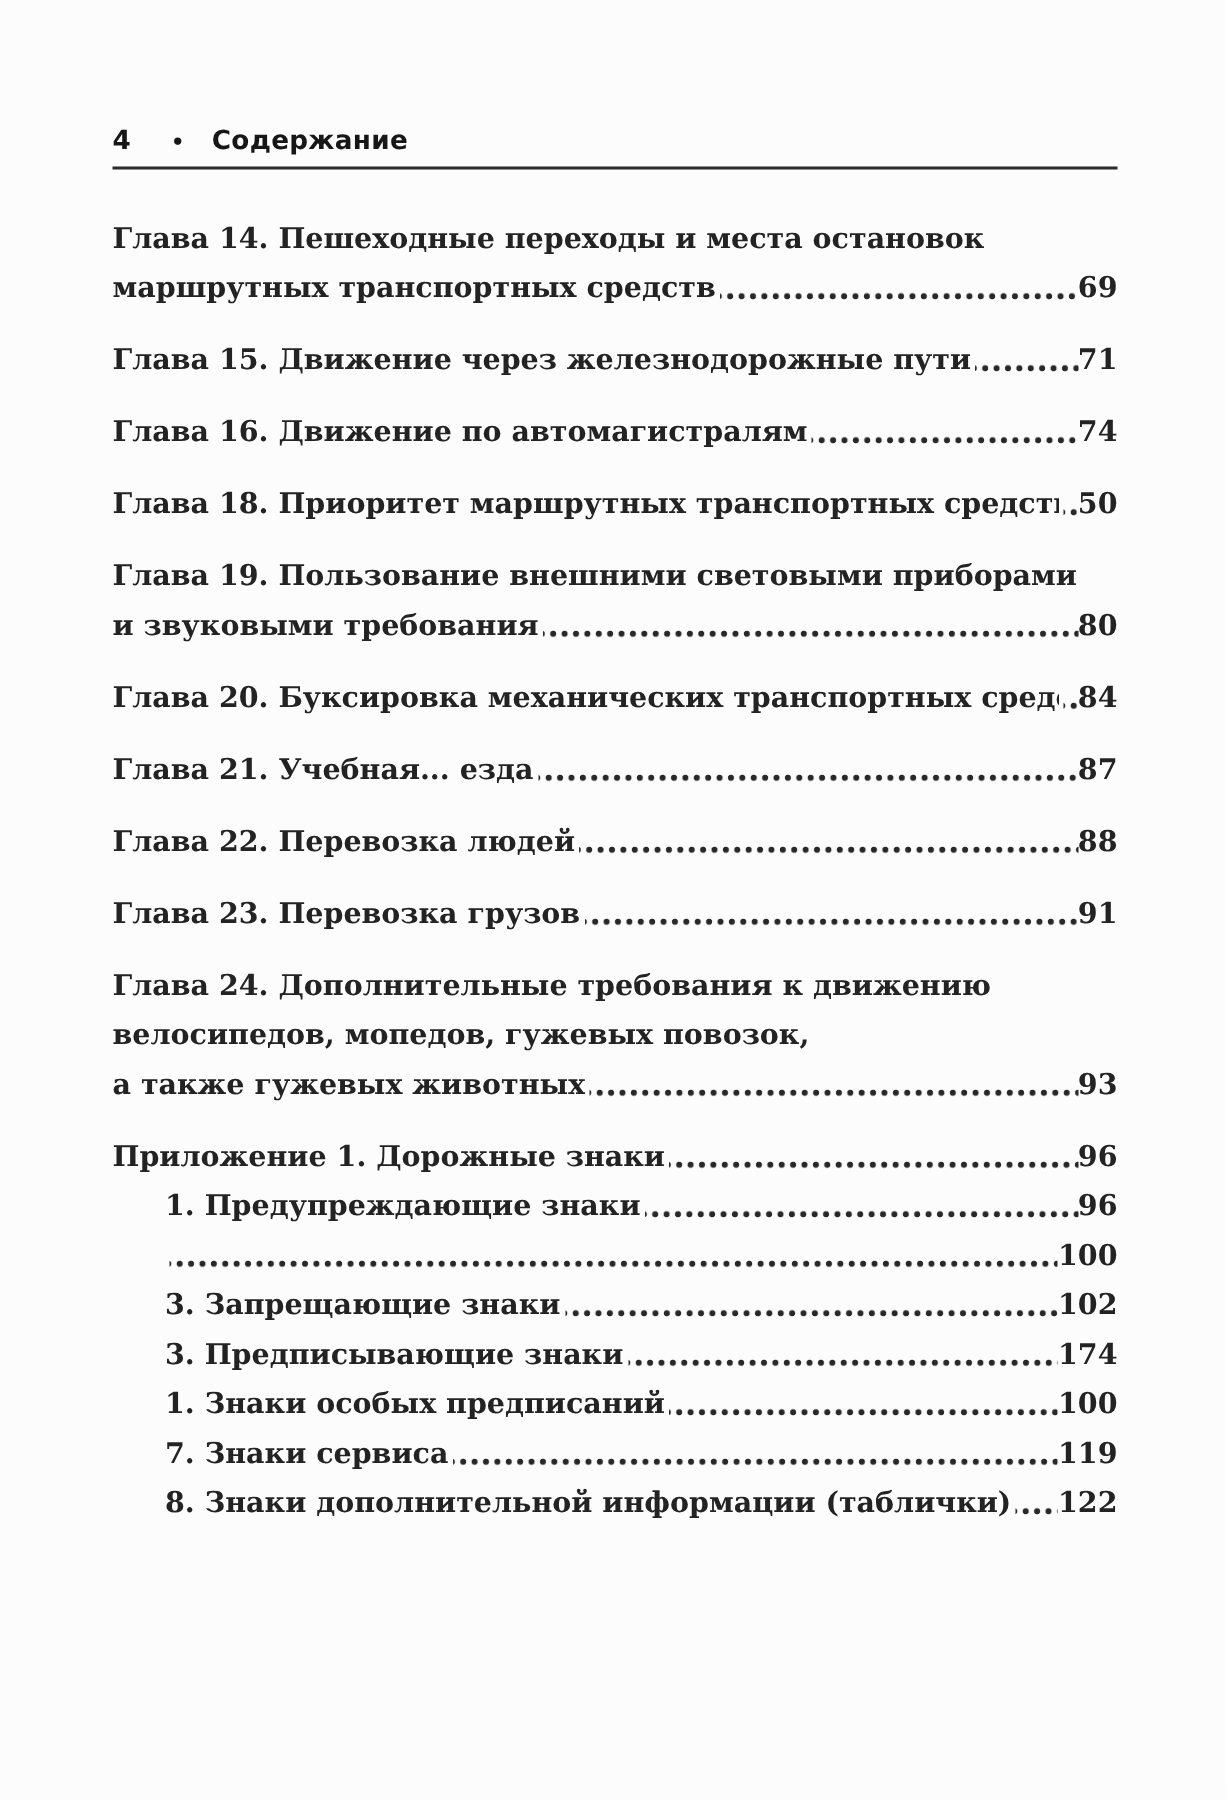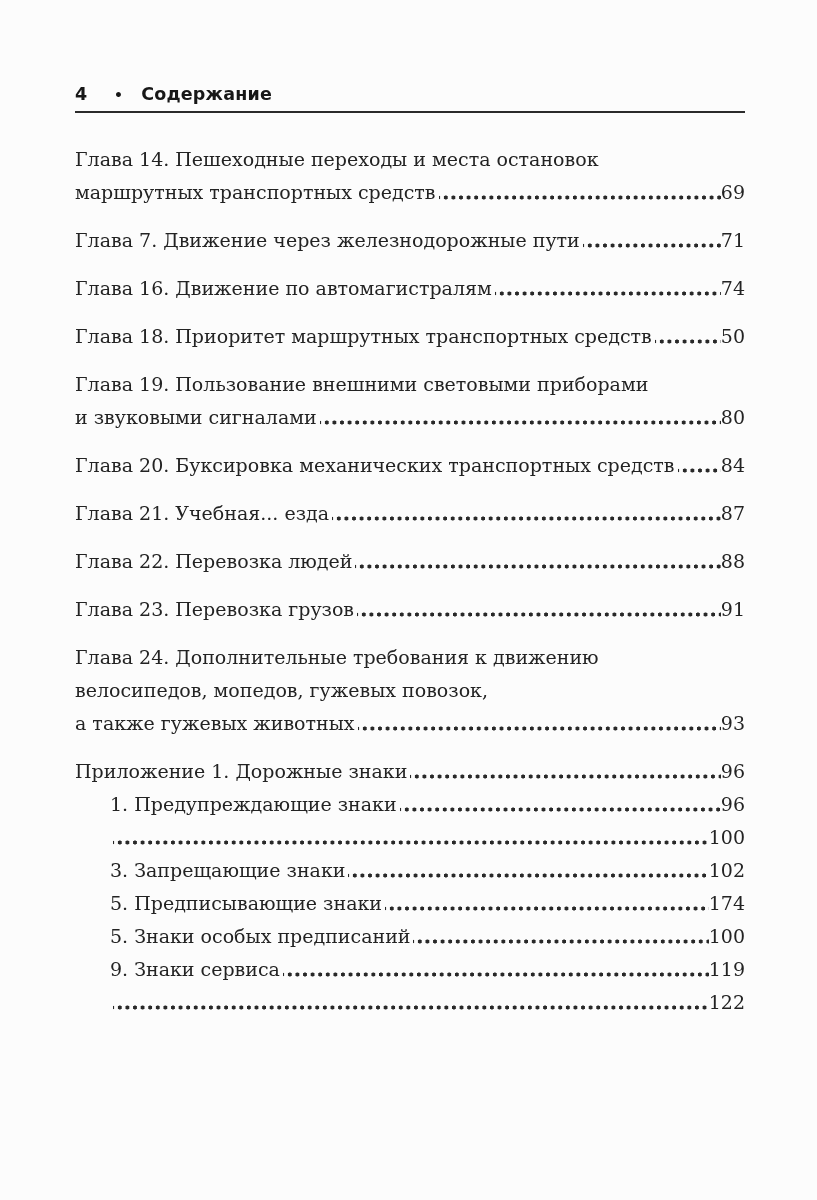--- a/index.html
+++ b/index.html
@@ -30,21 +30,21 @@
   }
   .running-head .folio { min-width: 18px; }
   .running-head .bullet {
     margin: 0 18px 0 21px;
     font-size: 14px;
   }
   
   .toc {
     margin-top: 30px;
     font-family: "DejaVu Serif", "Liberation Serif", serif;
-    font-weight: 400;
+    font-weight: 700;
     font-size: 19px;
     line-height: 33px;
     color: #232323;
   }
   .entry { margin-bottom: 15px; }
   .entry.tight { margin-bottom: 0; }
   .entry.indent { padding-left: 35px; }
   .line { white-space: nowrap; }
   .dotline { display: flex; align-items: center; }
   .dotline .text { flex: 0 1 auto; white-space: nowrap; overflow: hidden; }
@@ -75,21 +75,21 @@
       <div class="entry">
         <div class="line"><span class="text">Глава 14. Пешеходные переходы и места остановок</span></div>
         <div class="line dotline">
           <span class="text">маршрутных транспортных средств</span>
           <span class="dots"></span>
           <span class="page-num">69</span>
         </div>
       </div>
       <div class="entry">
         <div class="line dotline">
-          <span class="text">Глава 7. Движение через железнодорожные пути</span>
+          <span class="text">Глава 15. Движение через железнодорожные пути</span>
           <span class="dots"></span>
           <span class="page-num">71</span>
         </div>
       </div>
       <div class="entry">
         <div class="line dotline">
           <span class="text">Глава 16. Движение по автомагистралям</span>
           <span class="dots"></span>
           <span class="page-num">74</span>
         </div>
@@ -97,21 +97,21 @@
       <div class="entry">
         <div class="line dotline">
           <span class="text">Глава 18. Приоритет маршрутных транспортных средств</span>
           <span class="dots"></span>
           <span class="page-num">50</span>
         </div>
       </div>
       <div class="entry">
         <div class="line"><span class="text">Глава 19. Пользование внешними световыми приборами</span></div>
         <div class="line dotline">
-          <span class="text">и звуковыми сигналами</span>
+          <span class="text">и звуковыми требования</span>
           <span class="dots"></span>
           <span class="page-num">80</span>
         </div>
       </div>
       <div class="entry">
         <div class="line dotline">
           <span class="text">Глава 20. Буксировка механических транспортных средств</span>
           <span class="dots"></span>
           <span class="page-num">84</span>
         </div>
@@ -168,40 +168,41 @@
       </div>
       <div class="entry indent tight">
         <div class="line dotline">
           <span class="text">3. Запрещающие знаки</span>
           <span class="dots"></span>
           <span class="page-num">102</span>
         </div>
       </div>
       <div class="entry indent tight">
         <div class="line dotline">
-          <span class="text">5. Предписывающие знаки</span>
+          <span class="text">3. Предписывающие знаки</span>
           <span class="dots"></span>
           <span class="page-num">174</span>
         </div>
       </div>
       <div class="entry indent tight">
         <div class="line dotline">
-          <span class="text">5. Знаки особых предписаний</span>
+          <span class="text">1. Знаки особых предписаний</span>
           <span class="dots"></span>
           <span class="page-num">100</span>
         </div>
       </div>
       <div class="entry indent tight">
         <div class="line dotline">
-          <span class="text">9. Знаки сервиса</span>
+          <span class="text">7. Знаки сервиса</span>
           <span class="dots"></span>
           <span class="page-num">119</span>
         </div>
       </div>
       <div class="entry indent tight">
         <div class="line dotline">
+          <span class="text">8. Знаки дополнительной информации (таблички)</span>
           <span class="dots"></span>
           <span class="page-num">122</span>
         </div>
       </div>
     </main>
 
 </div>
 
 </body></html>

